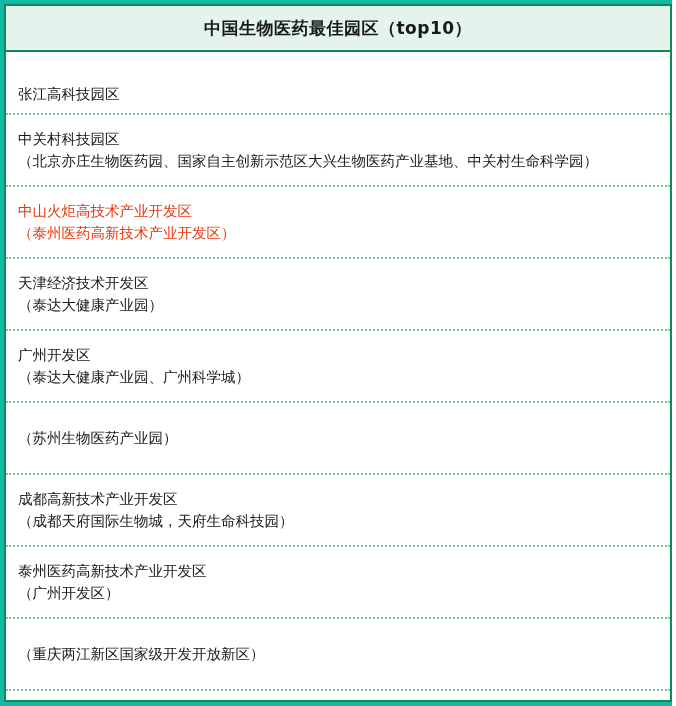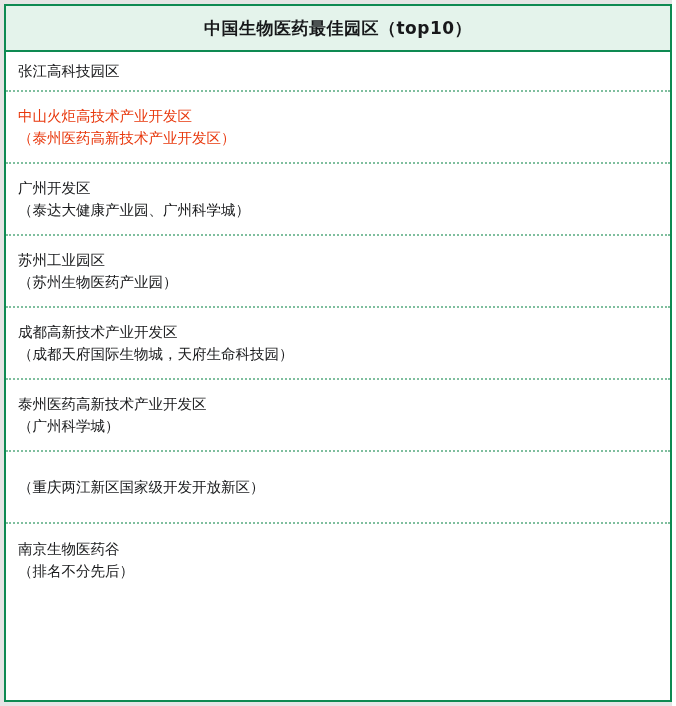--- a/index.html
+++ b/index.html
@@ -10,21 +10,21 @@
   body {
     width: 676px;
     height: 706px;
     font-family: "DejaVu Sans", "Liberation Sans", sans-serif;
   }
   .table-wrap {
     box-sizing: border-box;
     width: 672px;
     height: 706px;
     padding: 4px 12px 4px 4px;
-    background: #e5e5e5;
+    background: #14b8a6;
   }
   .table {
     box-sizing: border-box;
     width: 668px;
     height: 698px;
     border: 2px solid #0e8a52;
     background: #ffffff;
     display: flex;
     flex-direction: column;
   }
@@ -56,20 +56,21 @@
     border-bottom: 2px dotted #7fbf9e;
     color: #17181a;
     font-size: 14.5px;
     line-height: 1.55;
   }
   .row:last-child {
     border-bottom: none;
   }
   .row.single {
     flex: 0 0 40px;
+    margin-top: 23px;
   }
   .row.double {
     flex: 0 0 72px;
   }
   .row .main {
     white-space: nowrap;
   }
   .row .sub {
     white-space: nowrap;
   }
@@ -84,45 +85,52 @@
 
 <div class="table-wrap">
   <div class="table">
     <div class="table-header">中国生物医药最佳园区（top10）</div>
     <div class="rows">
 
       <div class="row single">
         <div class="main">张江高科技园区</div>
       </div>
 
+      <div class="row double">
+        <div class="main">中关村科技园区</div>
+        <div class="sub">（北京亦庄生物医药园、国家自主创新示范区大兴生物医药产业基地、中关村生命科学园）</div>
+      </div>
 
       <div class="row double highlight">
         <div class="main">中山火炬高技术产业开发区</div>
         <div class="sub">（泰州医药高新技术产业开发区）</div>
       </div>
 
+      <div class="row double">
+        <div class="main">天津经济技术开发区</div>
+        <div class="sub">（泰达大健康产业园）</div>
+      </div>
 
       <div class="row double">
         <div class="main">广州开发区</div>
         <div class="sub">（泰达大健康产业园、广州科学城）</div>
       </div>
 
       <div class="row double">
-        <div class="main">苏州工业园区</div>
         <div class="sub">（苏州生物医药产业园）</div>
       </div>
 
       <div class="row double">
         <div class="main">成都高新技术产业开发区</div>
         <div class="sub">（成都天府国际生物城，天府生命科技园）</div>
       </div>
 
       <div class="row double">
         <div class="main">泰州医药高新技术产业开发区</div>
-        <div class="sub">（广州科学城）</div>
+        <div class="sub">（广州开发区）</div>
       </div>
 
       <div class="row double">
         <div class="sub">（重庆两江新区国家级开发开放新区）</div>
       </div>
 
       <div class="row double">
         <div class="main">南京生物医药谷</div>
         <div class="sub">（排名不分先后）</div>
       </div>

